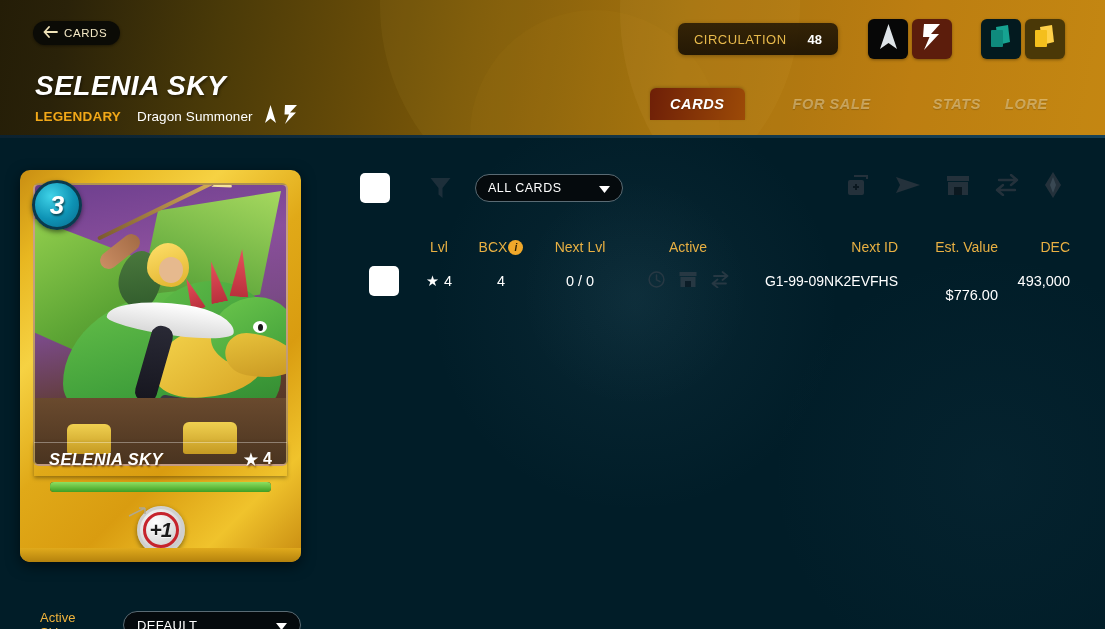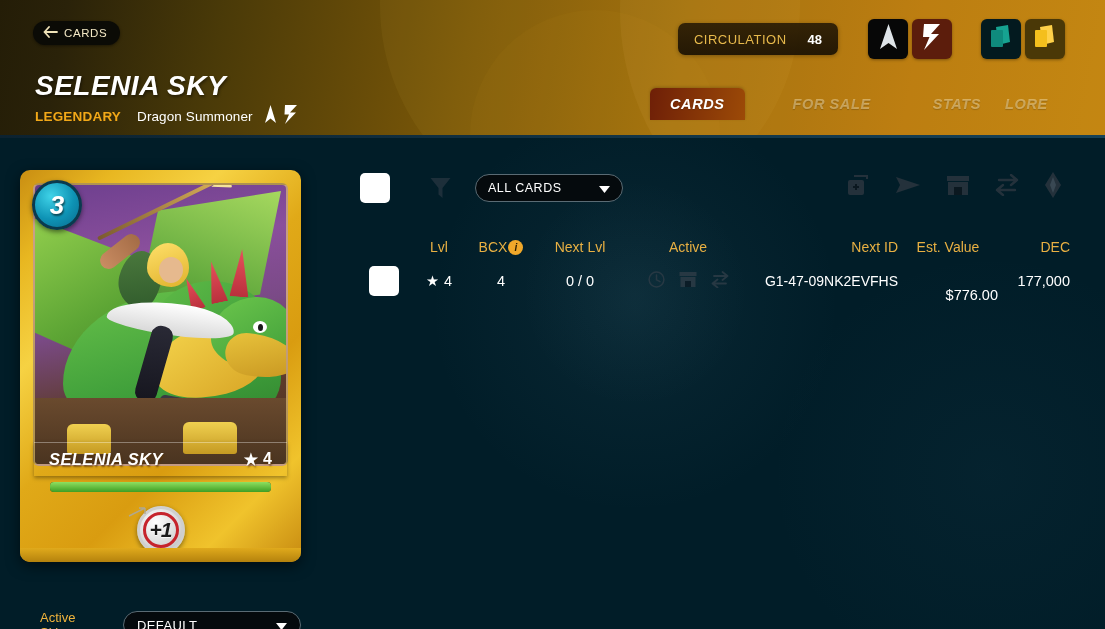--- a/index.html
+++ b/index.html
@@ -414,21 +414,21 @@
     display: flex; align-items: center; height: 30px;
     color: #e8b043; font-size: 14px;
   }
   .th { text-align: center; }
   .th-chk { width: 48px; }
   .th-lvl { width: 62px; }
   .th-bcx { width: 62px; display: flex; align-items: center; justify-content: center; gap: 1px; }
   .th-next { width: 96px; }
   .th-status { width: 120px; }
   .th-cardid { width: 150px; text-align: right; }
-  .th-est { width: 100px; }
+  .th-est { width: 100px; text-align: right; }
   .th-dec { width: 72px; text-align: right; }
 
   .info-dot {
     width: 15px; height: 15px; border-radius: 50%;
     background: #f0a82a;
     display: flex; align-items: center; justify-content: center;
     font-size: 10px; font-weight: bold; font-style: italic; color: #2b1d02;
     cursor: pointer;
   }
 
@@ -706,19 +706,19 @@
               <rect x="6" y="10" width="6" height="6" fill="#0c1c26"></rect>
             </svg>
           </span>
           <span class="status-ic">
             <svg width="18" height="17" viewBox="0 0 18 17">
               <path d="M16.5 5 L3 5 M16.5 5 L11.5 1 M16.5 5 L11.5 9" stroke="#2a3a45" stroke-width="1.8" fill="none" stroke-linecap="round" stroke-linejoin="round"></path>
               <path d="M1.5 12.5 L15 12.5 M1.5 12.5 L6.5 8.5 M1.5 12.5 L6.5 16.5" stroke="#2a3a45" stroke-width="1.8" fill="none" stroke-linecap="round" stroke-linejoin="round"></path>
             </svg>
           </span>
         </div>
-        <div class="td td-cardid">G1-47-09NK2EVFHS</div>
+        <div class="td td-cardid">G1-99-09NK2EVFHS</div>
         <div class="td td-est">$776.00</div>
-        <div class="td td-dec">177,000</div>
+        <div class="td td-dec">493,000</div>
       </div>
     </div>
   </div>
 </div>
 
 </body></html>

